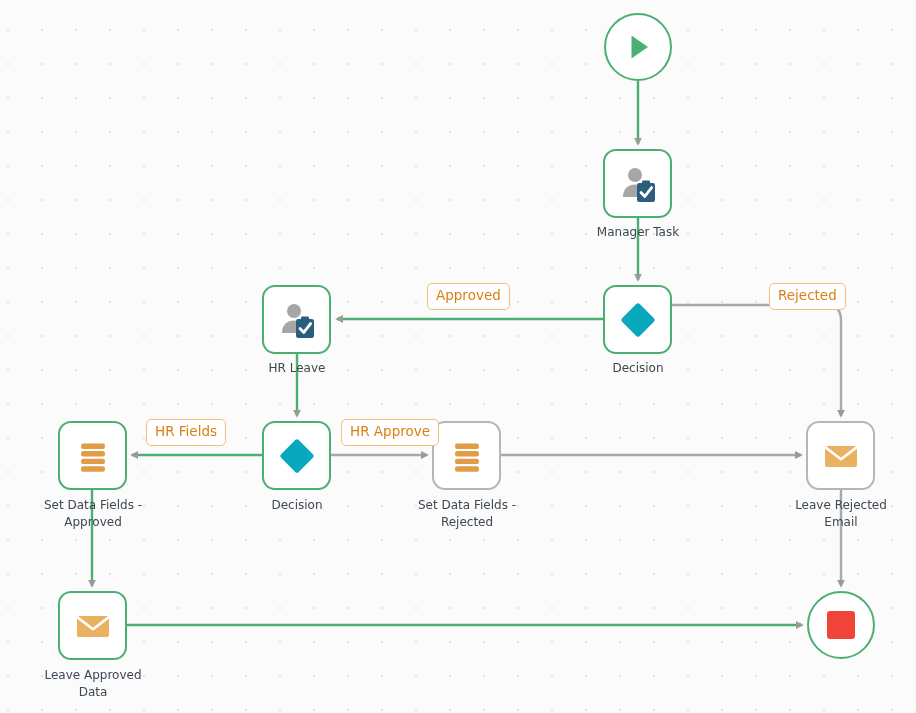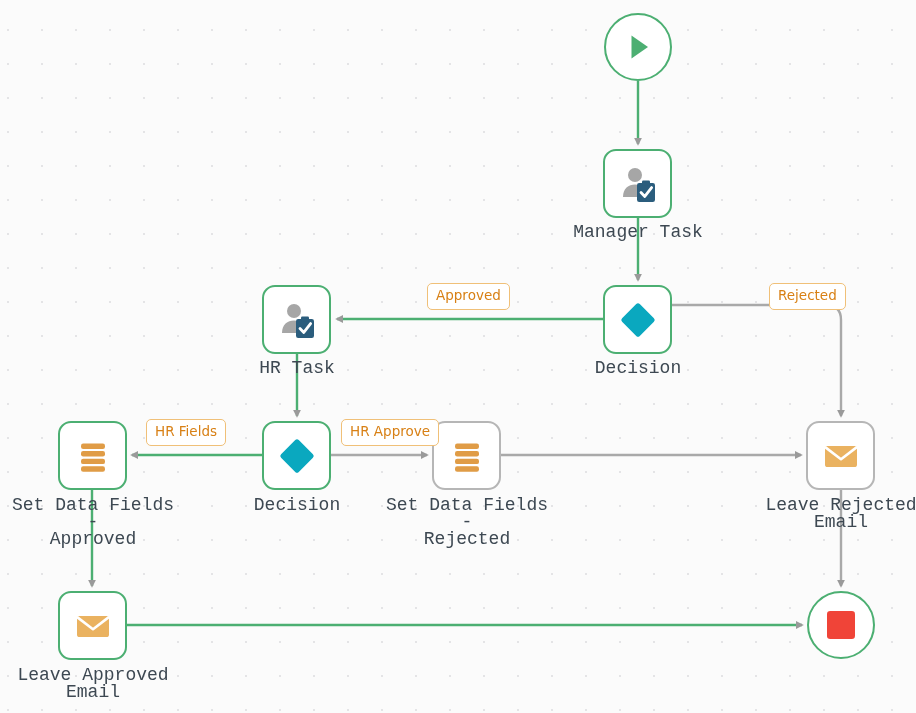--- a/index.html
+++ b/index.html
@@ -43,26 +43,25 @@
   .node.box.inactive {
     border-color: #b6b6b6;
   }
   .node.circle {
     border-radius: 50%;
     border: 2.5px solid #4caf72;
   }
   .node-label {
     position: absolute;
     text-align: center;
-    font-size: 18px;
+    font-size: 12px;
     line-height: 17px;
     color: #3d4852;
     white-space: pre-line;
     pointer-events: none;
-    font-family: Liberation Mono, monospace;
   }
   .badge {
     position: absolute;
     box-sizing: border-box;
     border: 1px solid #f0c078;
     border-radius: 5px;
     background: #ffffff;
     color: #d88015;
     font-size: 13.5px;
     line-height: 1;
@@ -200,29 +199,29 @@
   <div class="node circle" style="left:807px; top:591px; width:68px; height:68px;">
     <span>
       <svg class="icon" width="34" height="34" viewBox="0 0 34 34">
         <rect x="3" y="3" width="28" height="28" rx="3.2" fill="#f04438"></rect>
       </svg>
     </span>
   </div>
 
   <div class="node-label" style="left:538px; top:224px; width:200px;">Manager Task</div>
   <div class="node-label" style="left:538px; top:360px; width:200px;">Decision</div>
-  <div class="node-label" style="left:197px; top:360px; width:200px;">HR Task</div>
+  <div class="node-label" style="left:197px; top:360px; width:200px;">HR Leave</div>
   <div class="node-label" style="left:197px; top:497px; width:200px;">Decision</div>
   <div class="node-label" style="left:3px; top:497px; width:180px;">Set Data Fields -
 Approved</div>
   <div class="node-label" style="left:377px; top:497px; width:180px;">Set Data Fields -
 Rejected</div>
   <div class="node-label" style="left:751px; top:497px; width:180px;">Leave Rejected
 Email</div>
   <div class="node-label" style="left:3px; top:667px; width:180px;">Leave Approved
-Email</div>
+Data</div>
 
   <div class="badge" style="left:427px; top:283px;">Approved</div>
   <div class="badge" style="left:769px; top:283px;">Rejected</div>
   <div class="badge" style="left:146px; top:419px;">HR Fields</div>
   <div class="badge" style="left:341px; top:419px;">HR Approve</div>
 
 </div>
 
 </body></html>

